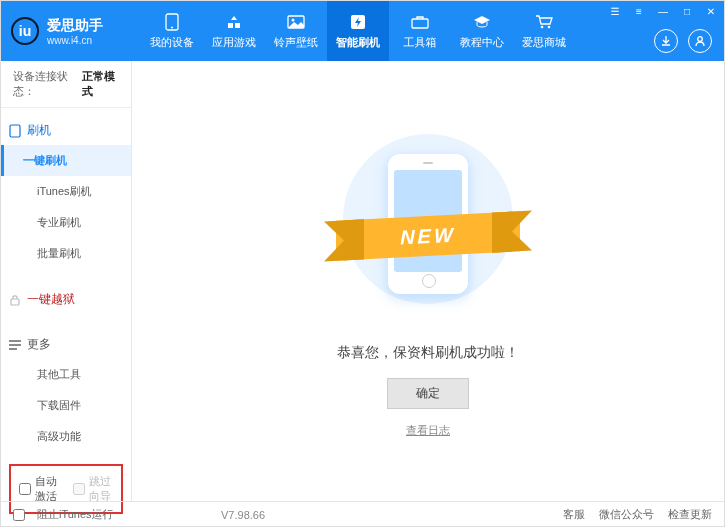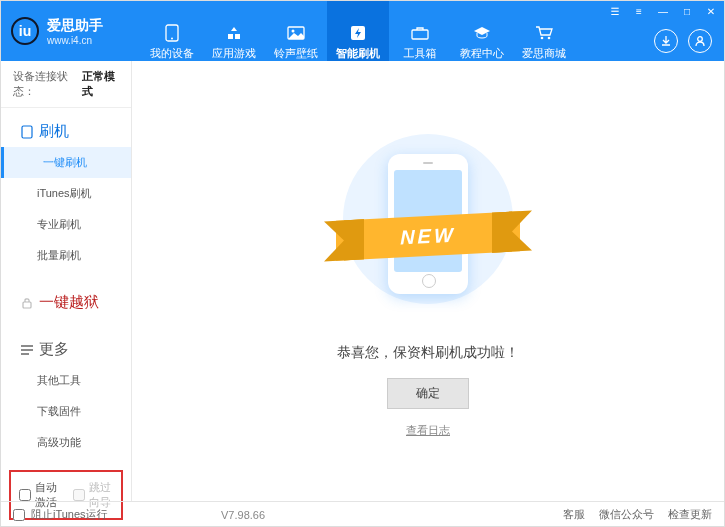--- a/index.html
+++ b/index.html
@@ -5,40 +5,40 @@
 * { margin: 0; padding: 0; box-sizing: border-box; }
 body { font-family: "Microsoft YaHei", Arial, sans-serif; font-size: 12px; color: #333; background: #fff; width: 725px; height: 527px; overflow: hidden; border: 1px solid #ddd; }
 
 
 .header { background: #1e8cf7; color: #fff; height: 60px; display: flex; align-items: center; padding: 0 10px; position: relative; }
 .logo-area { display: flex; align-items: center; gap: 8px; min-width: 120px; }
 .logo-circle { width: 28px; height: 28px; border: 2px solid #0f172a; border-radius: 50%; display: flex; align-items: center; justify-content: center; font-weight: bold; font-size: 14px; }
 .logo-text { font-size: 14px; font-weight: bold; }
 .logo-url { font-size: 10px; opacity: 0.85; }
 .nav-tabs { display: flex; height: 100%; margin-left: 10px; }
-.nav-tab { width: 62px; display: flex; flex-direction: column; align-items: center; justify-content: flex-end; gap: 4px; cursor: pointer; font-size: 11px; }
+.nav-tab { width: 62px; display: flex; flex-direction: column; align-items: center; justify-content: center; gap: 4px; cursor: pointer; font-size: 11px; }
 .nav-tab.active { background: #0a72df; font-weight: bold; }
 .nav-icon { width: 20px; height: 18px; display: flex; align-items: center; justify-content: center; }
 .nav-icon svg { fill: #fff; }
 .window-controls { position: absolute; top: 3px; right: 6px; display: flex; gap: 10px; font-size: 10px; }
 .wc-item { width: 14px; height: 14px; display: flex; align-items: center; justify-content: center; cursor: pointer; }
 .header-round { position: absolute; right: 12px; bottom: 8px; display: flex; gap: 10px; }
 .rb { width: 24px; height: 24px; border: 1.5px solid #fff; border-radius: 50%; display: flex; align-items: center; justify-content: center; cursor: pointer; }
 
 
 .body { display: flex; height: 440px; }
 .sidebar { width: 131px; border-right: 1px solid #e8e8e8; display: flex; flex-direction: column; }
 .status-row { padding: 8px 12px; border-bottom: 1px solid #eee; font-size: 11px; color: #666; display: flex; gap: 4px; }
 .status-value { color: #222; font-weight: bold; }
 .sb-section { padding: 8px 0; }
-.sb-header { display: flex; align-items: center; gap: 6px; padding: 6px 20px; color: #0a72df; font-size: 15px; }
+.sb-header { display: flex; align-items: center; gap: 6px; padding: 6px 8px; color: #0a72df; font-size: 12px; }
 .sb-header.gray { color: #b91c1c; }
 .sb-header.dark { color: #555; }
 .sb-item { padding: 8px 16px 8px 36px; cursor: pointer; color: #555; font-size: 11px; }
-.sb-item.active { background: #e8f3ff; color: #1e8cf7; border-left: 3px solid #1e8cf7; padding-left: 39px; }
+.sb-item.active { background: #e8f3ff; color: #1e8cf7; border-left: 3px solid #1e8cf7; padding-left: 19px; font-weight: bold; }
 .sb-item.sub-transfer { background: #f4f4f4; margin: 2px 16px 2px 36px; padding: 6px 8px; font-size: 11px; line-height: 1.4; color: #666; }
 .red-box { border: 2px solid #d33; margin: 4px 8px; padding: 8px 8px; display: flex; gap: 14px; align-items: center; }
 .chk { display: flex; align-items: center; gap: 4px; font-size: 11px; color: #555; }
 .chk.dis { color: #bbb; }
 
 .main { flex: 1; display: flex; flex-direction: column; align-items: center; justify-content: center; position: relative; }
 .illus { width: 220px; height: 180px; position: relative; margin-top: 10px; }
 .circle-bg { position: absolute; width: 170px; height: 170px; border-radius: 50%; background: #eaf4ff; left: 25px; top: 0; }
 .phone { position: absolute; width: 80px; height: 140px; background: #fff; border-radius: 12px; left: 70px; top: 20px; box-shadow: 0 4px 14px rgba(30,140,247,.25); }
 .phone::before { content: ""; position: absolute; width: 10px; height: 2px; background: #ccc; top: 8px; left: 35px; border-radius: 2px; }
@@ -47,21 +47,21 @@
 .ribbon { position: absolute; left: 18px; top: 82px; width: 184px; height: 40px; background: #ffb62e; transform: skewY(-3deg); display: flex; align-items: center; justify-content: center; color: #fff; font-weight: bold; font-size: 20px; letter-spacing: 3px; font-style: italic; }
 .ribbon::before, .ribbon::after { content: ""; position: absolute; width: 0; height: 0; }
 .ribbon::before { left: -12px; border: 20px solid #e09a10; border-left-color: transparent; top: 0; }
 .ribbon::after { right: -12px; border: 20px solid #e09a10; border-right-color: transparent; top: 0; }
 .msg { margin-top: 30px; font-size: 14px; color: #444; }
 .ok-btn { margin-top: 16px; padding: 6px 28px; border: 1px solid #ccc; background: #e5e5e5; cursor: pointer; font-size: 12px; color: #444; }
 .log-link { margin-top: 14px; font-size: 11px; color: #888; text-decoration: underline; cursor: pointer; text-align: right; }
 
 
 .footer { height: 26px; border-top: 1px solid #e4e4e4; display: flex; align-items: center; padding: 0 12px; font-size: 11px; color: #666; justify-content: space-between; }
-.footer-left { display: flex; align-items: center; gap: 6px; }
+.footer-left { display: flex; align-items: center; gap: 12px; }
 .footer-right { display: flex; align-items: center; gap: 14px; }
 .ver { color: #888; position: absolute; left: 220px; }
 input[type=checkbox] { width: 12px; height: 12px; border: 1px solid #bbb; }
 </style>
 </head>
 <body>
 
 <div class="header">
   <div class="logo-area">
     <div class="logo-circle">iu</div>

